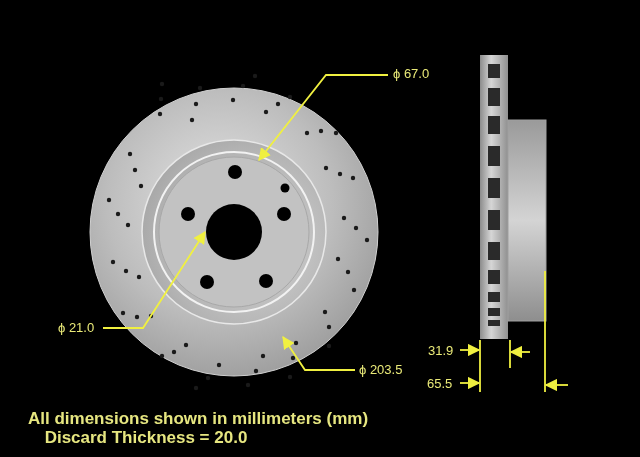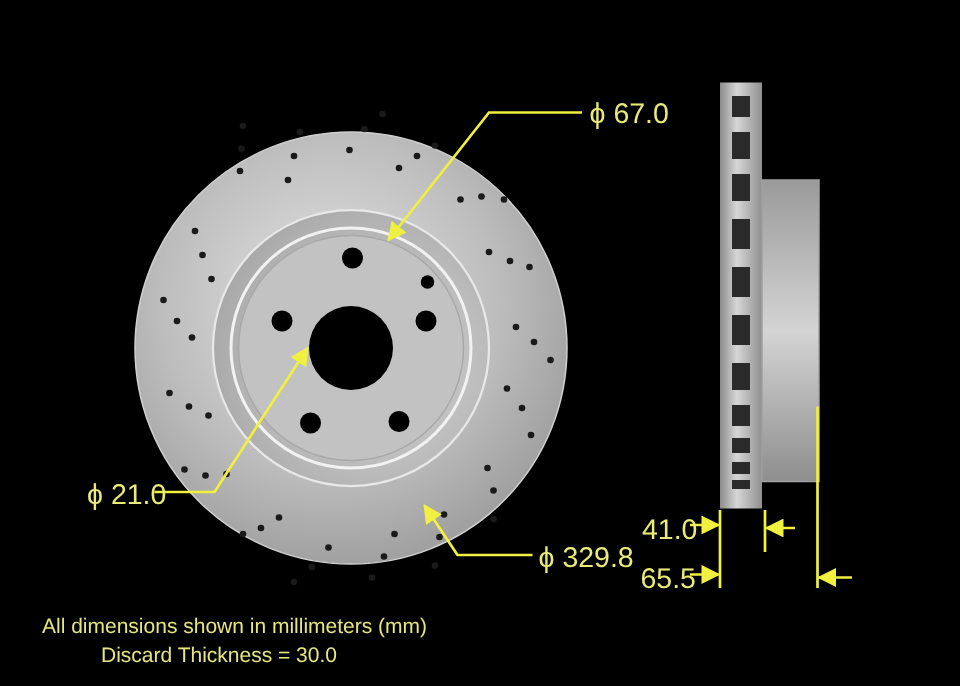--- a/index.html
+++ b/index.html
@@ -1,19 +1,19 @@
 <!DOCTYPE html>
 <html><head>
   <meta charset="utf-8">
   <style>
     html, body { margin:0; padding:0; background:#000; }
     body { width:640px; height:457px; position:relative; overflow:hidden; font-family:"Liberation Sans", sans-serif; }
     #stage { position:absolute; left:0; top:0; width:640px; height:457px; }
-    .lbl { position:absolute; color:#eaea78; font-size:19px; white-space:nowrap; }
-    .note { position:absolute; color:#e6e680; font-size:14px; white-space:nowrap; text-align:center; }
+    .lbl { position:absolute; color:#eaea78; font-size:13px; white-space:nowrap; }
+    .note { position:absolute; color:#e6e680; font-size:17px; white-space:nowrap; text-align:center;font-weight:bold; }
   </style>
 </head>
 <body>
 
 <svg id="stage" width="640" height="457" viewBox="0 0 640 457" xmlns="http://www.w3.org/2000/svg">
   <defs>
     <radialGradient id="discGrad" cx="45%" cy="40%" r="65%">
       <stop offset="0%" stop-color="#e4e4e4"></stop>
       <stop offset="60%" stop-color="#bdbdbd"></stop>
       <stop offset="100%" stop-color="#9a9a9a"></stop>
@@ -133,18 +133,18 @@
     <line x1="545" y1="271" x2="545" y2="392" stroke="#f0f040" stroke-width="1.8"></line>
     <line x1="460" y1="350" x2="479" y2="350" stroke="#f0f040" stroke-width="1.8" marker-end="url(#arrow)"></line>
     <line x1="530" y1="352" x2="511" y2="352" stroke="#f0f040" stroke-width="1.8" marker-end="url(#arrow)"></line>
     <line x1="460" y1="383" x2="479" y2="383" stroke="#f0f040" stroke-width="1.8" marker-end="url(#arrow)"></line>
     <line x1="568" y1="385" x2="546" y2="385" stroke="#f0f040" stroke-width="1.8" marker-end="url(#arrow)"></line>
   </g>
 </svg>
 
 <div class="lbl" style="left:393px; top:66px;">ϕ 67.0</div>
 <div class="lbl" style="left:58px; top:320px;">ϕ 21.0</div>
-<div class="lbl" style="left:359px; top:362px;">ϕ 329.8</div>
-<div class="lbl" style="left:428px; top:343px;">41.0</div>
+<div class="lbl" style="left:359px; top:362px;">ϕ 203.5</div>
+<div class="lbl" style="left:428px; top:343px;">31.9</div>
 <div class="lbl" style="left:427px; top:376px;">65.5</div>
 
 <div class="note" style="left:28px; top:409px; width:236px;">All dimensions shown in millimeters (mm)</div>
-<div class="note" style="left:28px; top:428px; width:236px;">Discard Thickness = 30.0</div>
+<div class="note" style="left:28px; top:428px; width:236px;">Discard Thickness = 20.0</div>
 
 </body></html>

